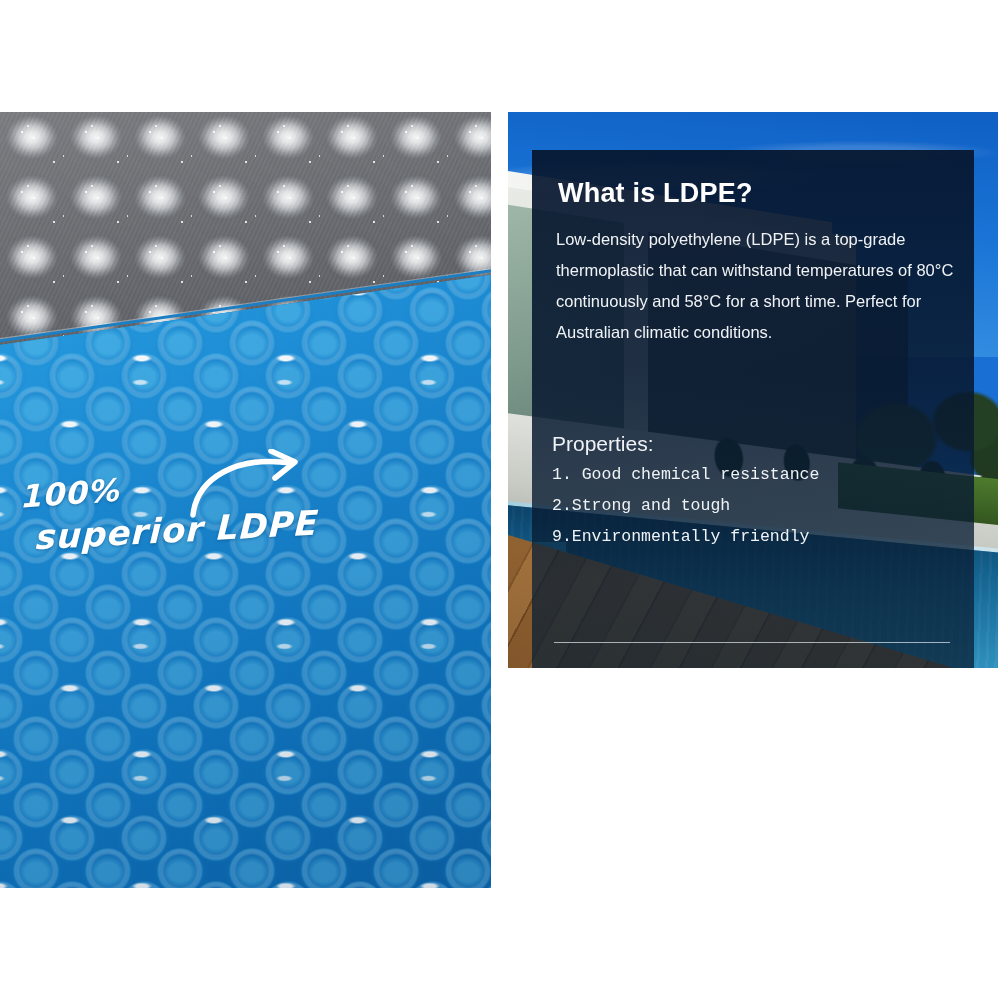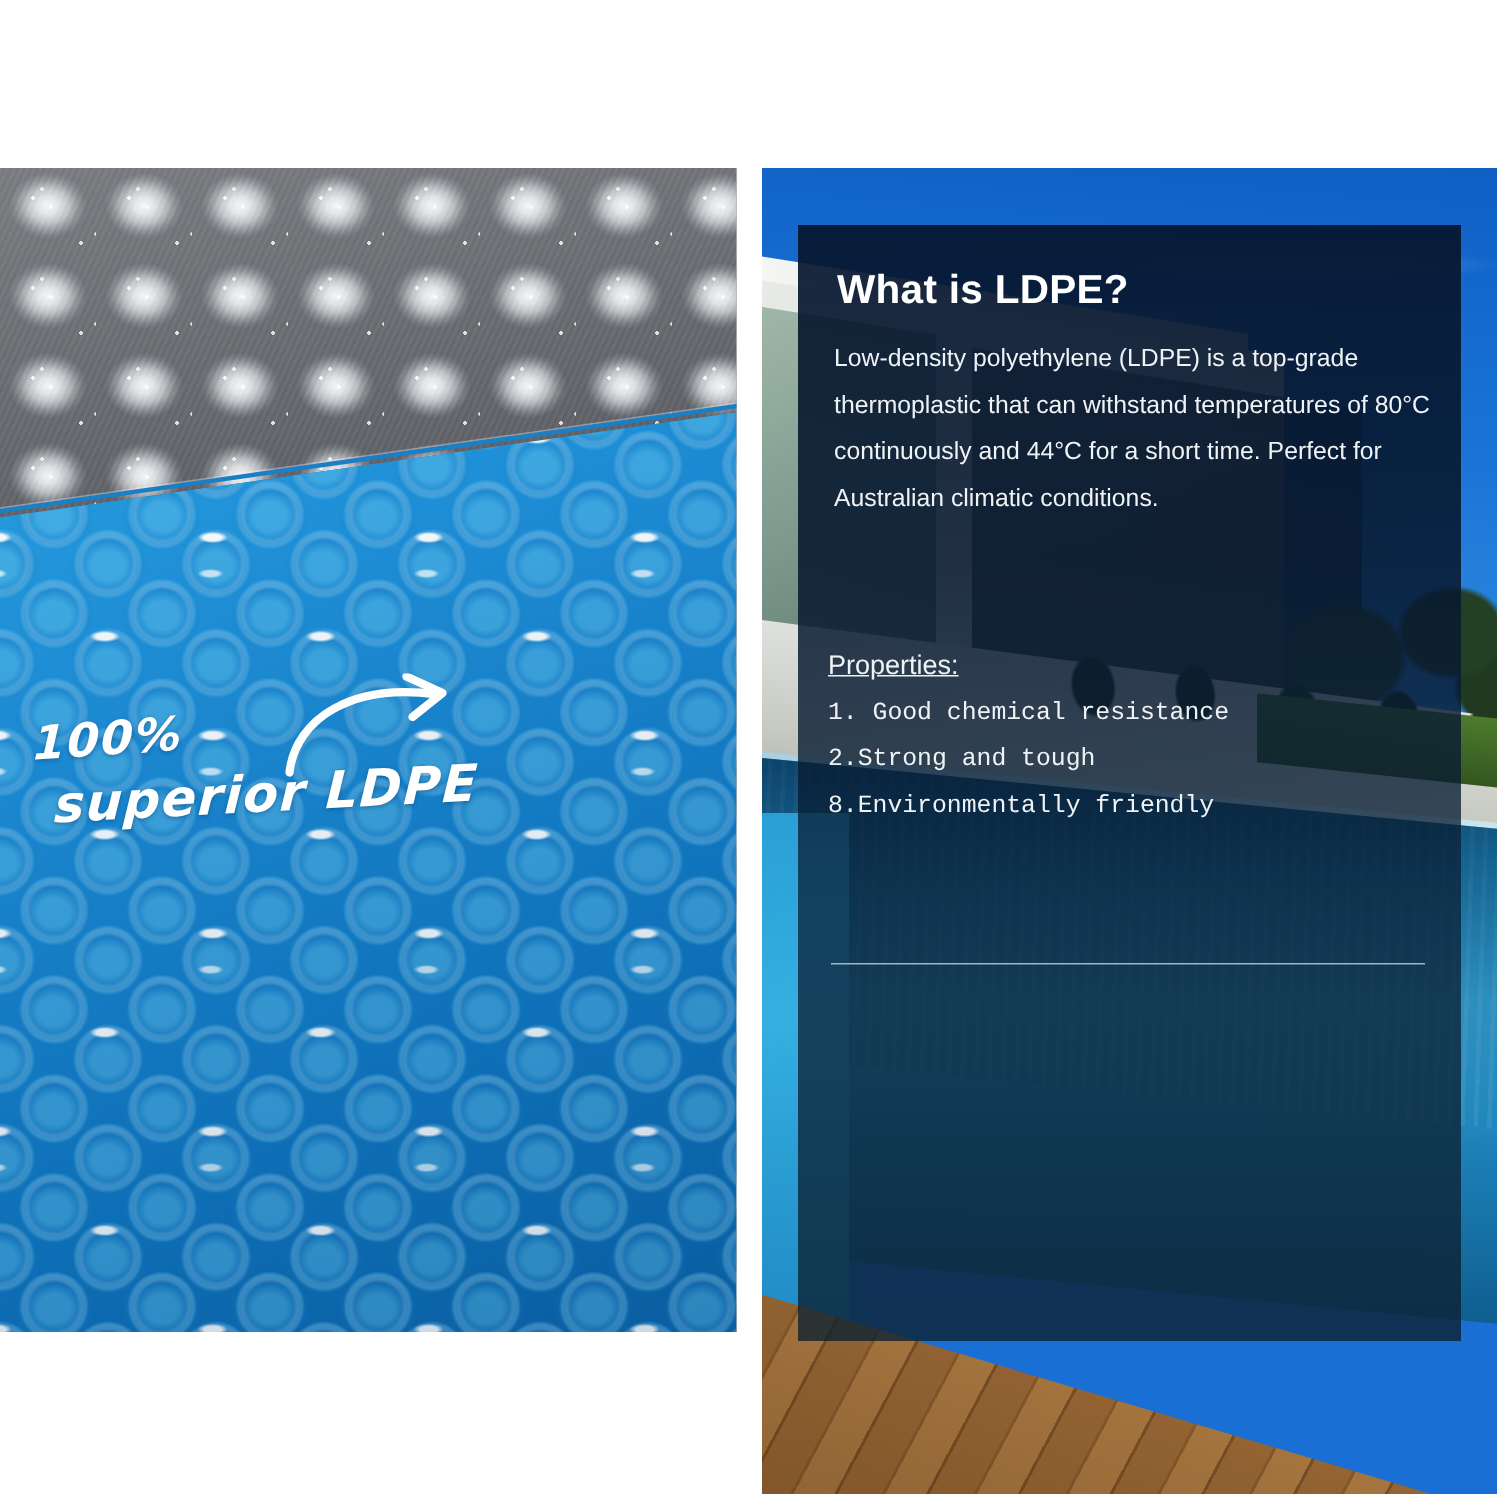--- a/index.html
+++ b/index.html
@@ -117,21 +117,21 @@
     letter-spacing:1px;
     text-shadow:0 1px 3px rgba(0,60,110,.45);
     white-space:nowrap;
   }
   .hand-line1{ font-size:31px; transform:rotate(-4deg) skewX(-6deg); }
   .hand-line2{ font-size:34px; margin-top:6px; margin-left:14px; transform:rotate(-3deg) skewX(-6deg); }
   .hand-arrow{ position:absolute; left:165px; top:-18px; width:130px; height:72px; }
 
   
   .right-panel{
-    position:absolute; left:508px; top:112px; width:490px; height:884px;
+    position:absolute; left:508px; top:112px; width:490px; height:556px;
     overflow:hidden; background:#1a6fd4;
   }
   
   .sky{
     position:absolute; left:0; top:0; width:100%; height:44%;
     background:linear-gradient(185deg,#0f5fc4 0%, #1a74d6 45%, #3a95e4 100%);
   }
   .sky-wisp{
     position:absolute; left:0; top:2%; width:100%; height:24%;
     background:
@@ -235,21 +235,21 @@
     font-size:27px; font-weight:bold; color:#ffffff;
     letter-spacing:.2px;
   }
   .card-para{
     position:absolute; left:24px; top:74px; width:400px;
     font-size:16.5px; line-height:31px; color:#f0f3f6; font-weight:400;
   }
   .props{
     position:absolute; left:20px; top:278px; width:410px;
   }
-  .props-head{ font-size:18px; line-height:31px; color:#f0f3f6;text-decoration:underline; }
+  .props-head{ font-size:21px; line-height:31px; color:#f0f3f6; }
   .props-list{ list-style:none;font-family:Liberation Mono, monospace; }
   .props-list li{ font-size:16.5px; line-height:31px; color:#f0f3f6; }
   .rule{
     position:absolute; left:22px; top:492px; width:396px; height:1px;
     background:rgba(220,228,236,.72);
   }
   .note{
     position:absolute; left:22px; top:540px; width:408px;
     font-size:16.5px; line-height:31px; color:#f0f3f6;
   }
@@ -300,28 +300,28 @@
     <div class="pool-edge"></div>
     <div class="pool"></div>
     <div class="pool-refl"></div>
     <div class="side-water"></div>
     <div class="deck"></div>
     <div class="deck2"></div>
 
     <div class="card">
       <div class="card-title">What is LDPE?</div>
 
-      <div class="card-para">Low-density polyethylene (LDPE) is a top-grade thermoplastic that can withstand temperatures of 80°C continuously and 44°C for a short time. Perfect for Australian climatic conditions.</div>
+      <div class="card-para">Low-density polyethylene (LDPE) is a top-grade thermoplastic that can withstand temperatures of 80°C continuously and 58°C for a short time. Perfect for Australian climatic conditions.</div>
 
       <div class="props">
         <div class="props-head">Properties:</div>
         <ul class="props-list">
           <li>1. Good chemical resistance</li>
           <li>2.Strong and tough</li>
-          <li>8.Environmentally friendly</li>
+          <li>9.Environmentally friendly</li>
         </ul>
       </div>
 
       <div class="rule"></div>
 
     </div>
   </div>
 </div>
 
 </body></html>

